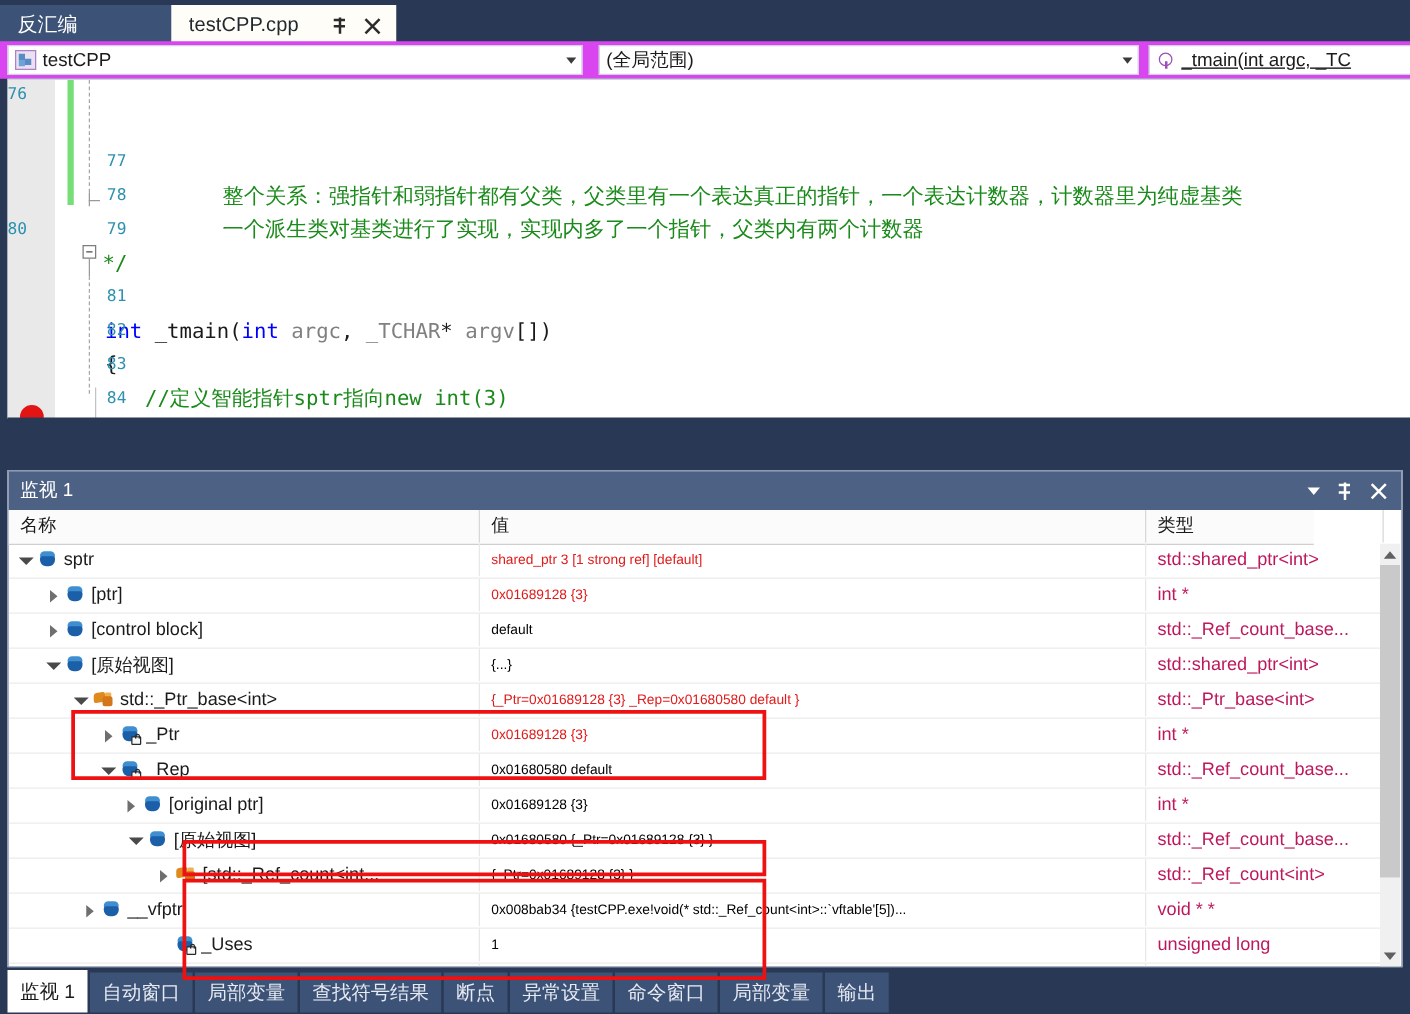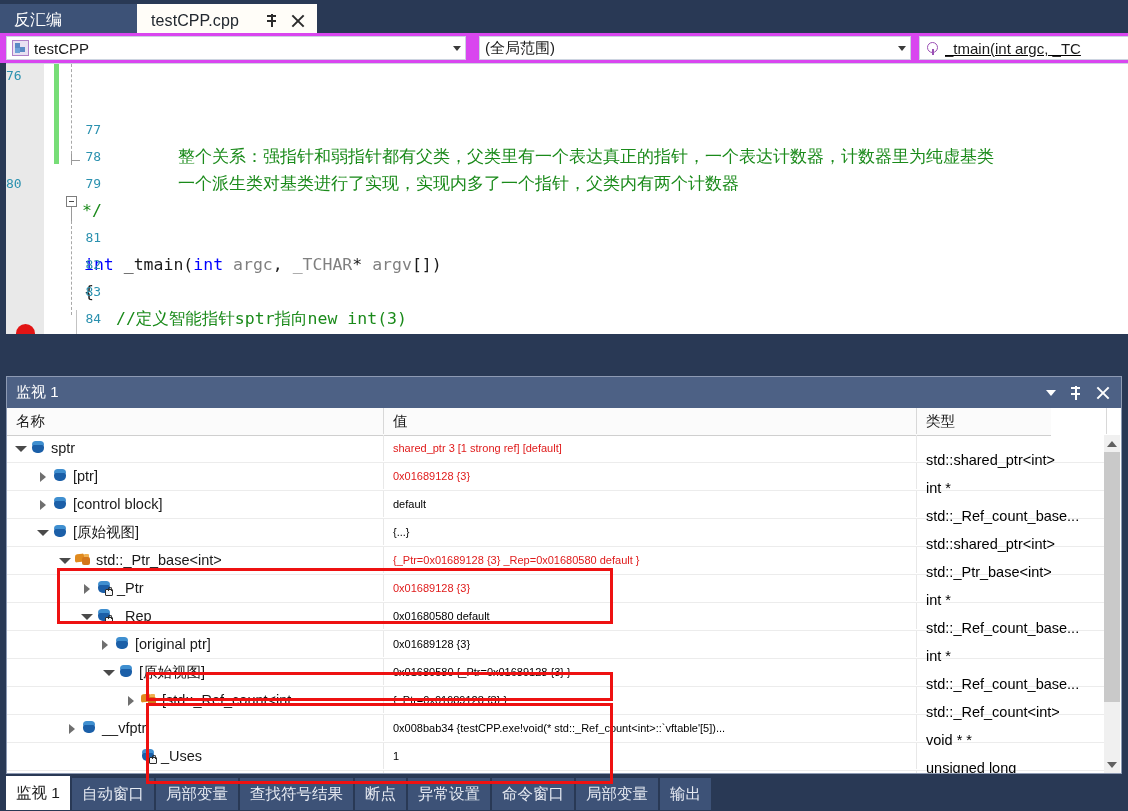--- a/index.html
+++ b/index.html
@@ -99,23 +99,23 @@
   #ch-value{left:377px;width:533px;}
   #ch-type{left:910px;width:190px;}
 
   .rows{position:absolute;left:0;top:58px;width:1098px;height:338px;overflow:hidden;}
   .row{position:relative;height:27px;border-bottom:1px solid #ececec;}
   .cell-name{position:absolute;left:0;top:0;width:377px;height:26px;
       border-right:1px solid #e8e8e8;box-sizing:border-box;display:flex;align-items:center;}
   .cell-val{position:absolute;left:377px;top:0;width:533px;height:26px;
       border-right:1px solid #e8e8e8;box-sizing:border-box;display:flex;align-items:center;
       padding-left:9px;font-size:11px;white-space:nowrap;overflow:hidden;}
-  .cell-type{position:absolute;left:910px;top:12px;width:188px;height:26px;
+  .cell-type{position:absolute;left:910px;top:0;width:188px;height:26px;
       box-sizing:border-box;display:flex;align-items:center;padding-left:9px;font-size:14.5px;
-      white-space:nowrap;overflow:hidden;color:#000000;}
+      white-space:nowrap;overflow:hidden;color:#be185d;}
   .nm{font-size:14.5px;color:#1a1a1a;white-space:nowrap;}
   .red{color:#e01b1b;}
   .expander{width:13px;height:13px;position:relative;flex:0 0 auto;margin-right:3px;}
   .exp-closed{width:0;height:0;border-top:5px solid transparent;border-bottom:5px solid transparent;
       border-left:6px solid #6f6f6f;position:absolute;left:3px;top:2px;}
   .exp-open{width:0;height:0;border-left:6px solid transparent;border-right:6px solid transparent;
       border-top:6px solid #4a4a4a;position:absolute;left:0px;top:4px;}
   
   .cube{width:15px;height:14px;position:relative;flex:0 0 auto;margin-right:5px;}
   .cube .top{position:absolute;left:1px;top:0px;width:12px;height:5px;background:#3f8fd0;

